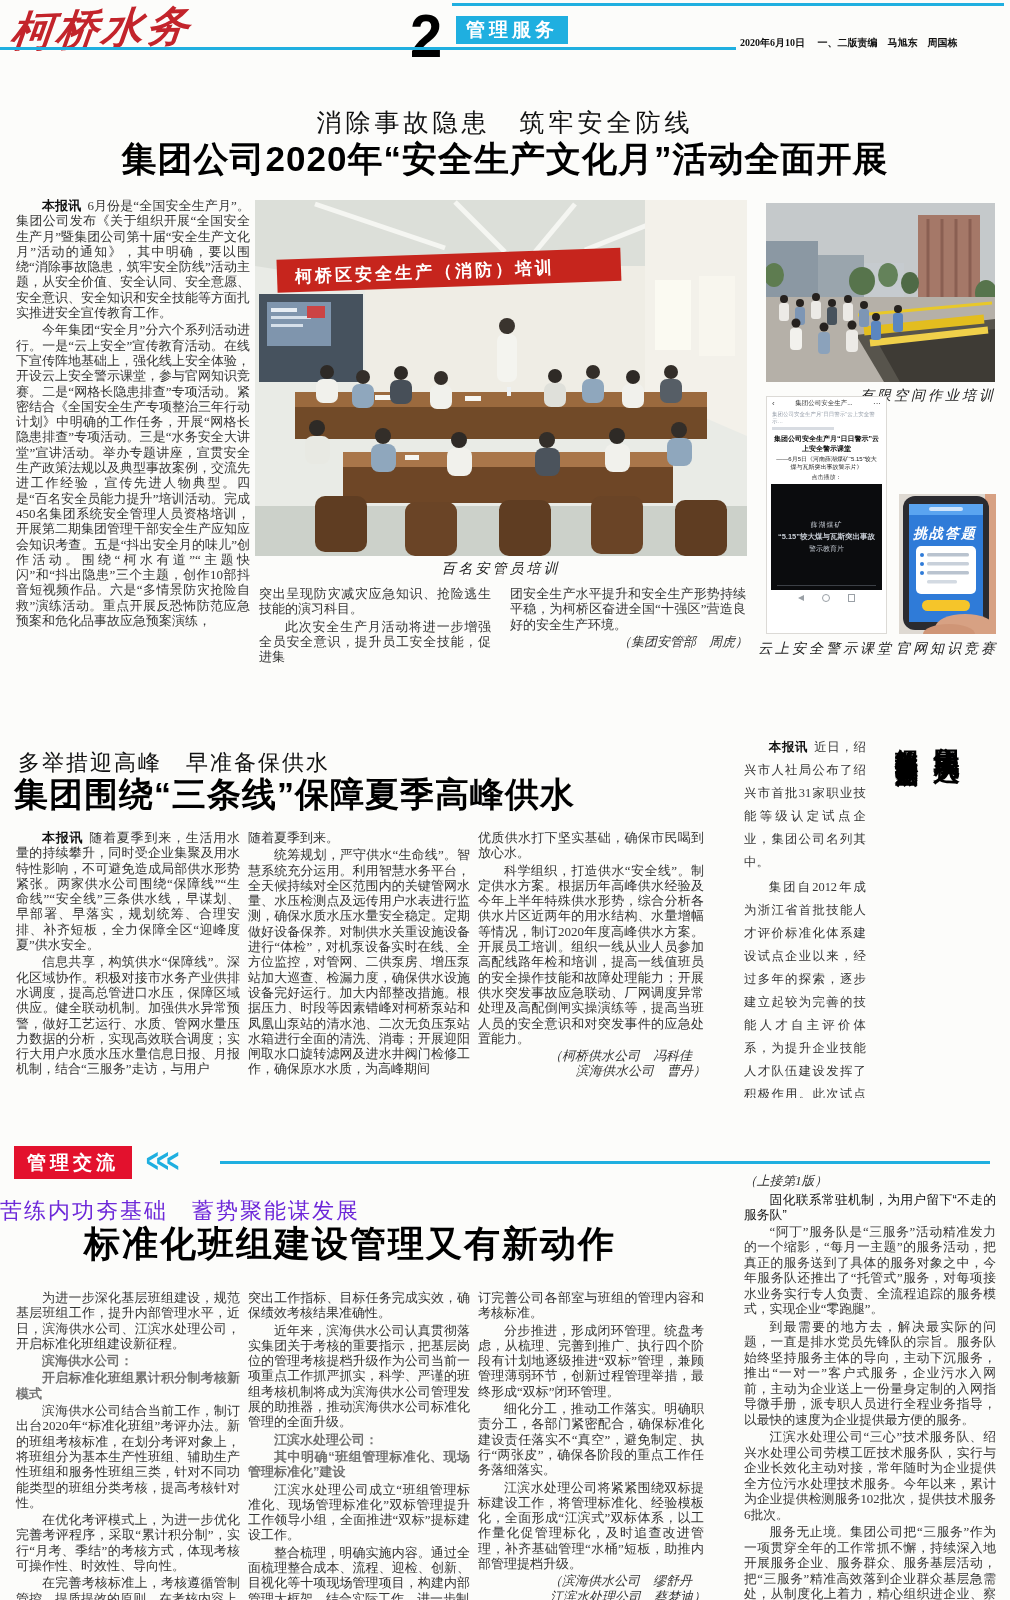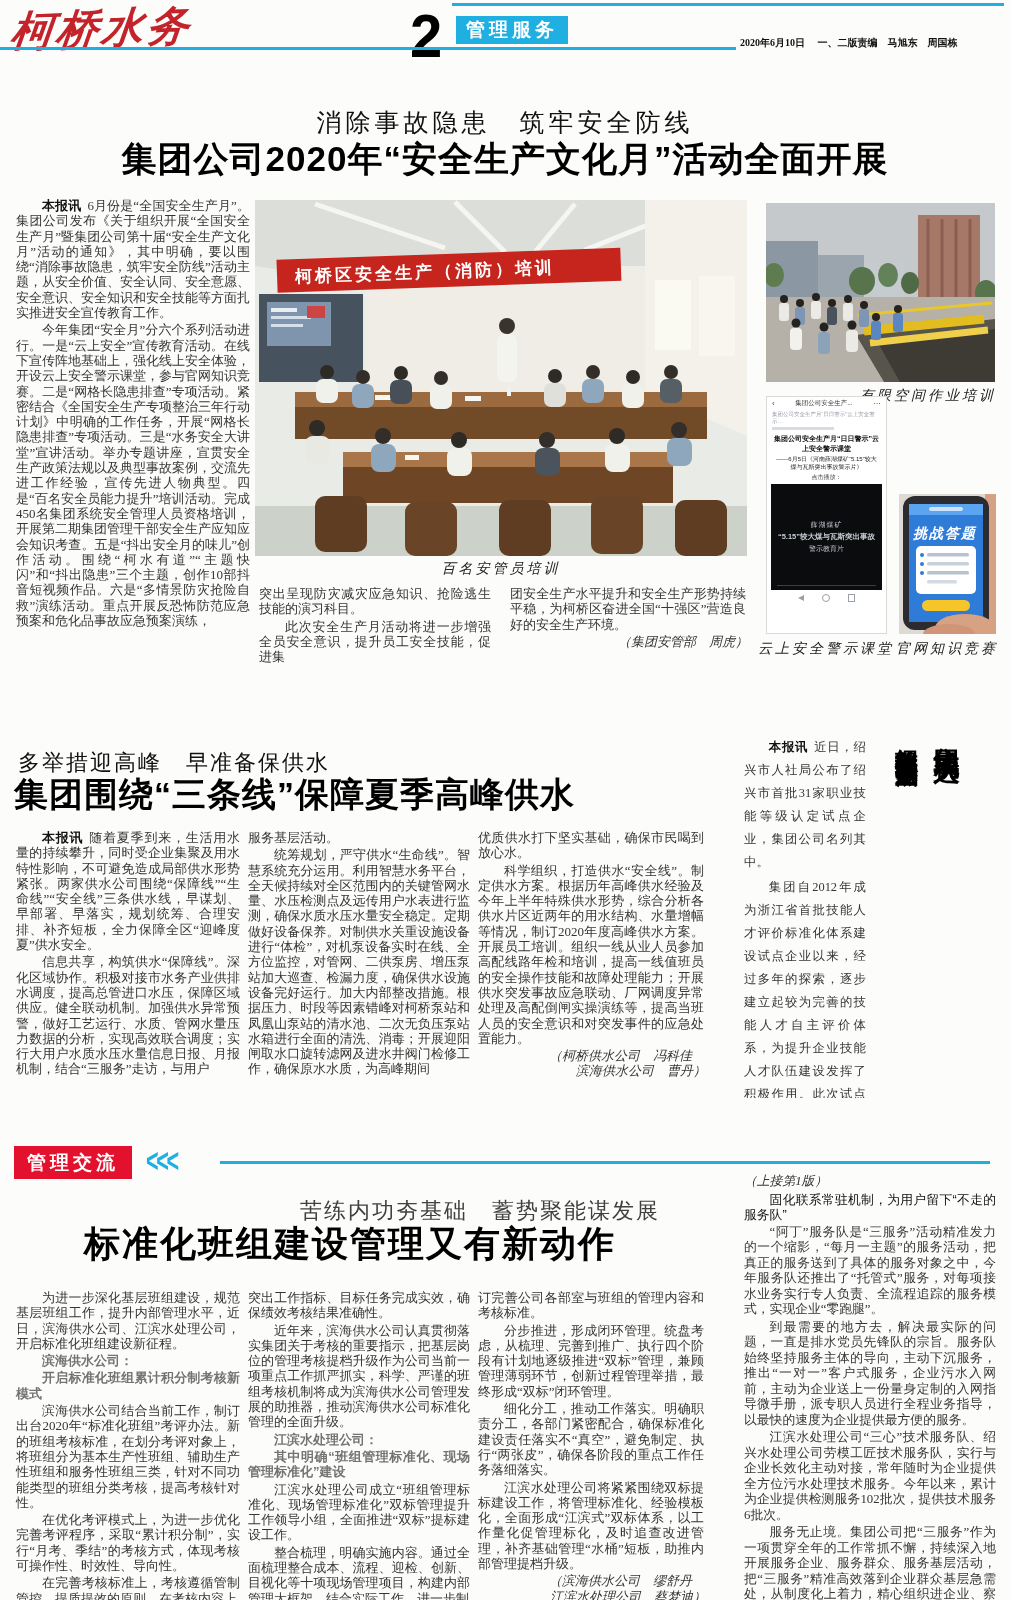--- a/index.html
+++ b/index.html
@@ -68,21 +68,21 @@
   .sb-byline{font-size:11px;font-style:italic;text-align:left;white-space:nowrap;}
   .vtitle{writing-mode:vertical-rl;font-family:"Liberation Sans",sans-serif;font-weight:bold;color:#000;}
   .sb-t1{left:930px;top:727px;font-size:26px;letter-spacing:2px;height:170px;}
   .sb-t2{left:891px;top:731px;font-size:22.5px;letter-spacing:1px;height:380px;}
   
   .bt-badge{left:14px;top:1146px;width:118px;height:33px;background:#e3112d;color:#fff;font-weight:bold;
             font-size:19px;line-height:33px;text-align:center;letter-spacing:4px;}
   .bt-chev{left:146px;top:1146px;font-size:27px;font-weight:bold;color:#1fafe0;letter-spacing:-3px;
            transform:scale(0.8,1.25);transform-origin:left center;}
   .bt-line{left:220px;top:1161px;width:770px;height:2.5px;background:#1fafe0;}
-  .bt-kicker{left:0;top:1196px;width:660px;text-align:right;font-size:22px;letter-spacing:2px;color:#404040;}
+  .bt-kicker{left:0;top:1196px;width:660px;text-align:left;font-size:22px;letter-spacing:2px;color:#6d28d9;}
   .bt-head{left:0;top:1220px;width:700px;text-align:center;font-size:36px;font-weight:bold;letter-spacing:2px;color:#000;}
   .bt-c1{left:14px;top:1288px;width:228px;height:312px;overflow:hidden;}
   .bt-c2{left:246px;top:1288px;width:226px;height:312px;overflow:hidden;}
   .bt-c3{left:476px;top:1288px;width:230px;height:312px;overflow:hidden;}
   
   .jump{left:742px;top:1172px;width:256px;height:428px;overflow:hidden;font-size:12.8px;line-height:15.5px;text-align:justify;color:#353535;}
   .jump-note{text-indent:0;font-style:italic;}
   .jp-sub{font-weight:normal;font-family:"Liberation Sans",sans-serif;color:#111;}
 </style>
 </head>
@@ -345,21 +345,21 @@
   <div class="abs sp3cap caption">官网知识竞赛</div>
 
   <div class="abs a2-kicker sans">多举措迎高峰　早准备保供水</div>
   <div class="abs a2-head sans">集团围绕“三条线”保障夏季高峰供水</div>
 
   <div class="abs a2-c1 txt">
     <p class="para"><span class="lead">本报讯</span><span>随着夏季到来，生活用水量的持续攀升，同时受企业集聚及用水特性影响，不可避免造成局部供水形势紧张。两家供水公司围绕“保障线”“生命线”“安全线”三条供水线，早谋划、早部署、早落实，规划统筹、合理安排、补齐短板，全力保障全区“迎峰度夏”供水安全。</span></p>
     <p class="para">信息共享，构筑供水“保障线”。深化区域协作。积极对接市水务产业供排水调度，提高总管进口水压，保障区域供应。健全联动机制。加强供水异常预警，做好工艺运行、水质、管网水量压力数据的分析，实现高效联合调度；实行大用户水质水压水量信息日报、月报机制，结合“三服务”走访，与用户</p>
   </div>
   <div class="abs a2-c2 txt">
-    <p class="para noind">服务基层活动。</p>
+    <p class="para noind">随着夏季到来。</p>
     <p class="para">统筹规划，严守供水“生命线”。智慧系统充分运用。利用智慧水务平台，全天候持续对全区范围内的关键管网水量、水压检测点及远传用户水表进行监测，确保水质水压水量安全稳定。定期做好设备保养。对制供水关重设施设备进行“体检”，对机泵设备实时在线、全方位监控，对管网、二供泵房、增压泵站加大巡查、检漏力度，确保供水设施设备完好运行。加大内部整改措施。根据压力、时段等因素错峰对柯桥泵站和凤凰山泵站的清水池、二次无负压泵站水箱进行全面的清洗、消毒；开展迎阳闸取水口旋转滤网及进水井阀门检修工作，确保原水水质，为高峰期间</p>
   </div>
   <div class="abs a2-c3 txt">
     <p class="para noind">优质供水打下坚实基础，确保市民喝到放心水。</p>
     <p class="para">科学组织，打造供水“安全线”。制定供水方案。根据历年高峰供水经验及今年上半年特殊供水形势，综合分析各供水片区近两年的用水结构、水量增幅等情况，制订2020年度高峰供水方案。开展员工培训。组织一线从业人员参加高配线路年检和培训，提高一线值班员的安全操作技能和故障处理能力；开展供水突发事故应急联动、厂网调度异常处理及高配倒闸实操演练等，提高当班人员的安全意识和对突发事件的应急处置能力。</p>
     <div class="byline nowrap" style="padding-right:14px;">（柯桥供水公司　冯科佳</div>
     <div class="byline nowrap">滨海供水公司　曹丹）</div>
   </div>
 
   <div class="abs sb-body">

